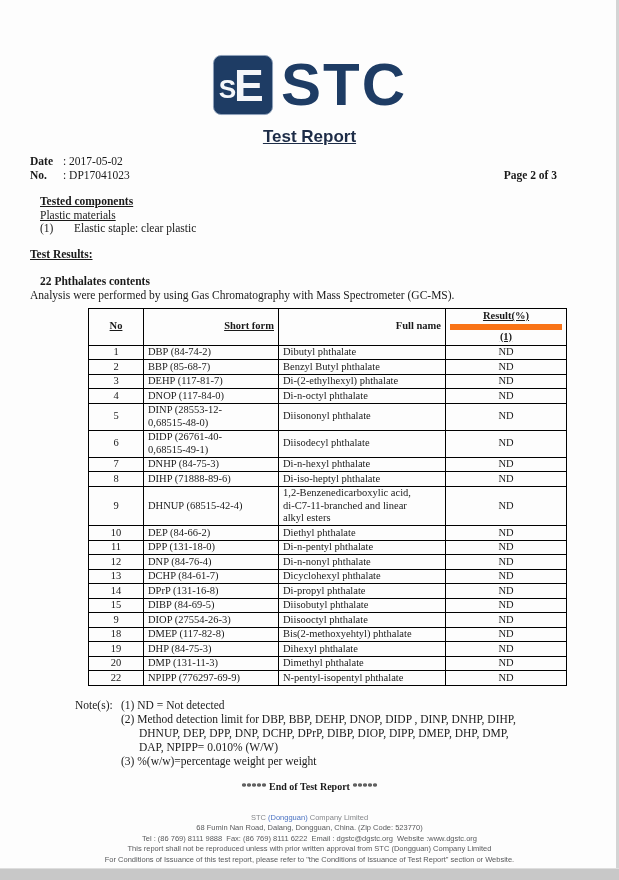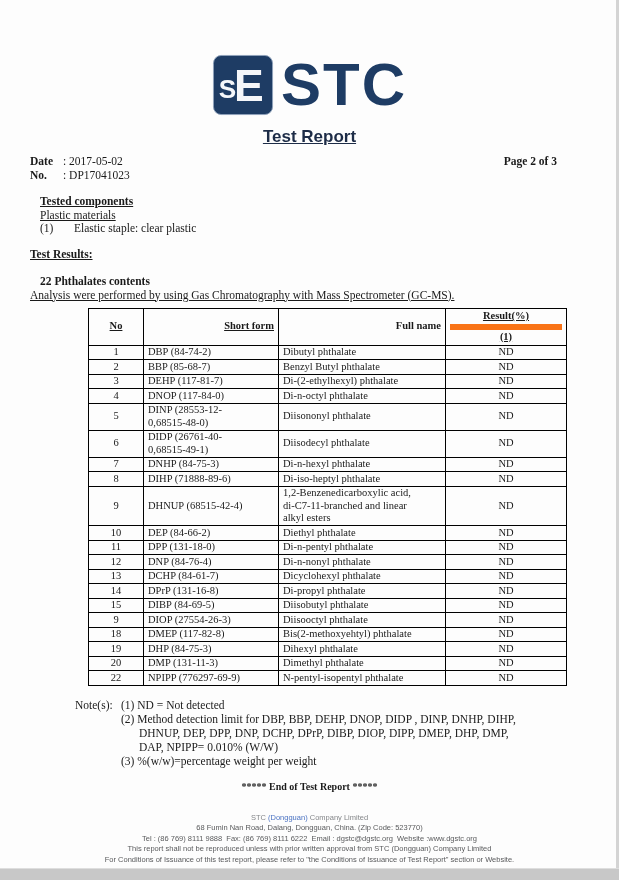--- a/index.html
+++ b/index.html
@@ -21,35 +21,35 @@
   }
 
   
   .title {
     margin:11px 0 0 0; text-align:center;
     font-family:"Liberation Sans", sans-serif; font-size:17px; font-weight:bold;
     color:#1d2c47; text-decoration:underline;
   }
 
   
-  .meta { display:flex; justify-content:space-between; align-items:flex-start; padding:7px 62px 0 30px; font-size:11.5px; }
+  .meta { display:flex; justify-content:space-between; align-items:flex-end; padding:7px 62px 0 30px; font-size:11.5px; }
   .meta-row { line-height:14px; }
   .meta-lbl { font-weight:bold; display:inline-block; width:33px; }
   .page-num { font-weight:bold; line-height:14px; }
 
   
   .tested { margin:13px 0 0 40px; font-size:11.5px; line-height:13.5px; }
   .h-bold-u { font-weight:bold; text-decoration:underline; }
   .plain-u { text-decoration:underline; }
   .tc-item-idx { display:inline-block; width:34px; }
 
   .test-results { margin:12px 0 0 30px; font-size:11.5px; font-weight:bold; text-decoration:underline; }
 
   .results-sub { margin:15px 0 0 40px; font-size:11.5px; font-weight:bold; line-height:13px; }
-  .results-method { margin:1px 0 0 30px; font-size:11.5px; line-height:13px;text-decoration:underline; }
+  .results-method { margin:1px 0 0 30px; font-size:11.5px; line-height:13px; }
 
   
   table.results { border-collapse:collapse; margin:6px 0 0 88px; table-layout:fixed; font-size:10.5px; border:1.5px solid #000; }
   table.results th, table.results td { border:1px solid #000; padding:0.5px 4px; line-height:12.5px; vertical-align:middle; }
   table.results th { font-weight:bold; }
   .col-no  { width:46px; }
   .col-sf  { width:126px; }
   .col-fn  { width:158px; }
   .col-res { width:112px; }
   th.col-res { padding:0; }

